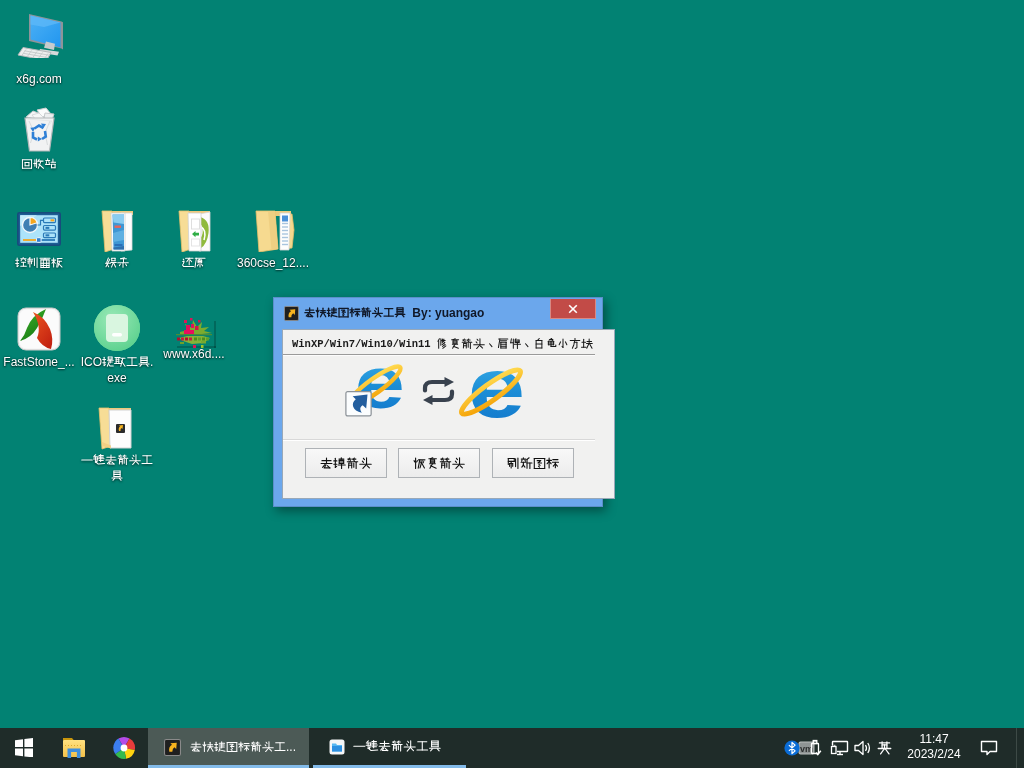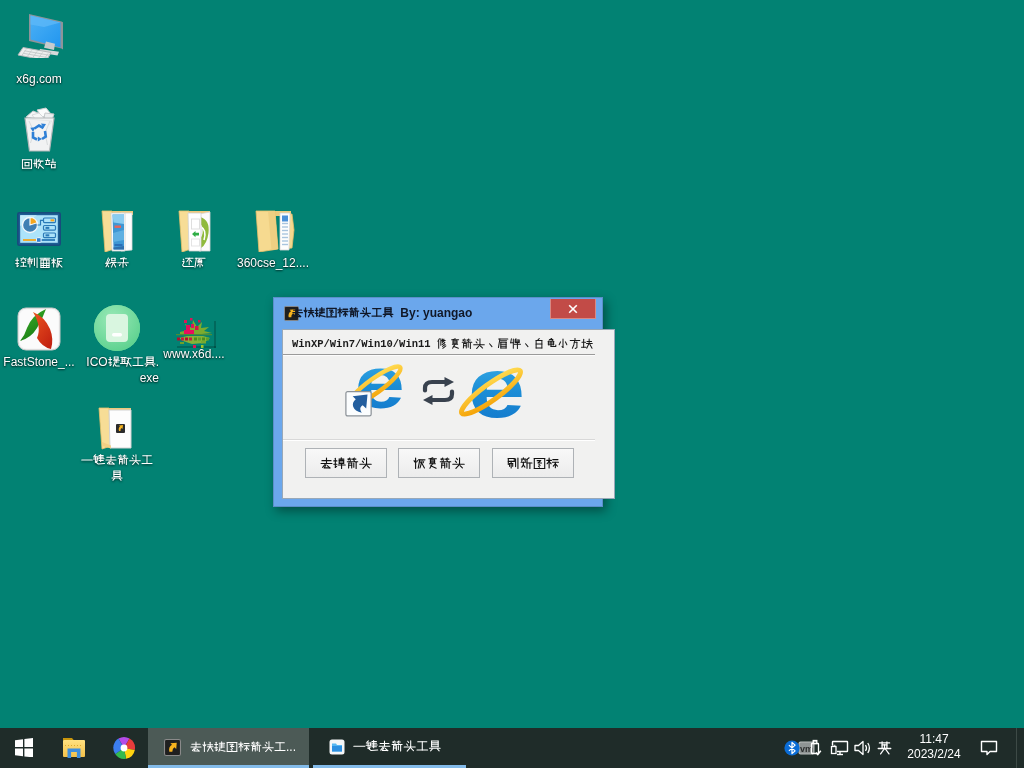--- a/index.html
+++ b/index.html
@@ -255,21 +255,21 @@
 <circle cx="24" cy="24" r="23" fill="url(#icog)"></circle>
 <rect x="13" y="10" width="22" height="28" rx="4" fill="#d9f6e0"></rect>
 <rect x="19" y="29" width="10" height="3.4" rx="1.7" fill="#ffffff"></rect>
 <defs>
         <radialGradient id="icog" cx="0.4" cy="0.3" r="0.9">
           <stop offset="0" stop-color="#9ceab8" stop-opacity="0.9"></stop>
           <stop offset="1" stop-color="#4ecb85"></stop>
         </radialGradient>
       </defs>
 </svg></div>
-<div class="dlabel" style="left:75px;top:354px;width:84px;text-align:right;">ICO<svg width="48.0" height="12.0" viewBox="0 0 400 100" style="vertical-align:-2px" class="cjk" fill="none" stroke="#fff" stroke-width="8.5" stroke-linecap="round" stroke-linejoin="round">
+<div class="dlabel" style="left:75px;top:354px;width:84px;">ICO<svg width="48.0" height="12.0" viewBox="0 0 400 100" style="vertical-align:-2px" class="cjk" fill="none" stroke="#fff" stroke-width="8.5" stroke-linecap="round" stroke-linejoin="round">
       <path d="M18,10 L18,80"></path>
       <path d="M6,30 L30,30"></path>
       <path d="M6,56 L30,56"></path>
       <path d="M18,80 L28,72"></path>
       <path d="M52,8 L84,8"></path>
       <path d="M52,26 L84,26"></path>
       <path d="M52,8 L52,26"></path>
       <path d="M84,8 L84,26"></path>
       <path d="M46,36 L94,36"></path>
       <path d="M68,36 L68,58"></path>
@@ -384,21 +384,21 @@
       <path d="M24,38 L76,38"></path>
       <path d="M8,66 L92,66"></path>
       <path d="M30,70 L16,86"></path>
       <path d="M70,70 L84,86"></path>
     </svg></div>
 <div class="abs" style="left:273px;top:297px;width:330px;height:210px;background:#6ba7ec;box-shadow:3px 4px 10px rgba(0,0,0,0.4);border:1px solid #5b8fc9;box-sizing:border-box;">
 <div class="abs" style="left:10px;top:8px;"><svg width="15" height="15" viewBox="0 0 16 16">
 <rect x="0.5" y="0.5" width="15" height="15" rx="1.5" fill="#1f1f1f" stroke="#8a8a8a" stroke-width="1"></rect>
 <path d="M5,12 Q4,7.5 7.5,5.5 L6,4 L12,3.5 L11.5,9.5 L9.8,7.8 Q7.5,9.5 7.8,12 Z" fill="#f7b31e"></path>
 </svg></div>
-<div class="abs" style="left:18px;top:4px;height:22px;display:flex;align-items:center;color:#101828;font-weight:bold;font-size:12px;"><svg width="101.7" height="11.3" viewBox="0 0 900 100" style="vertical-align:-2px" class="cjk" fill="none" stroke="#101828" stroke-width="11.5" stroke-linecap="round" stroke-linejoin="round">
+<div class="abs" style="left:30px;top:4px;height:22px;display:flex;align-items:center;color:#101828;font-weight:bold;font-size:12px;"><svg width="101.7" height="11.3" viewBox="0 0 900 100" style="vertical-align:-2px" class="cjk" fill="none" stroke="#101828" stroke-width="11.5" stroke-linecap="round" stroke-linejoin="round">
         <path d="M15,28 L85,28"></path>
         <path d="M50,8 L50,50"></path>
         <path d="M8,50 L92,50"></path>
         <path d="M38,58 L20,80"></path>
         <path d="M46,60 L32,84 L76,84"></path>
         <path d="M56,66 L76,84"></path>
         <path d="M120,8 L120,88"></path>
         <path d="M108,30 L115,40"></path>
         <path d="M133,30 L126,40"></path>
         <path d="M148,32 L188,32"></path>

